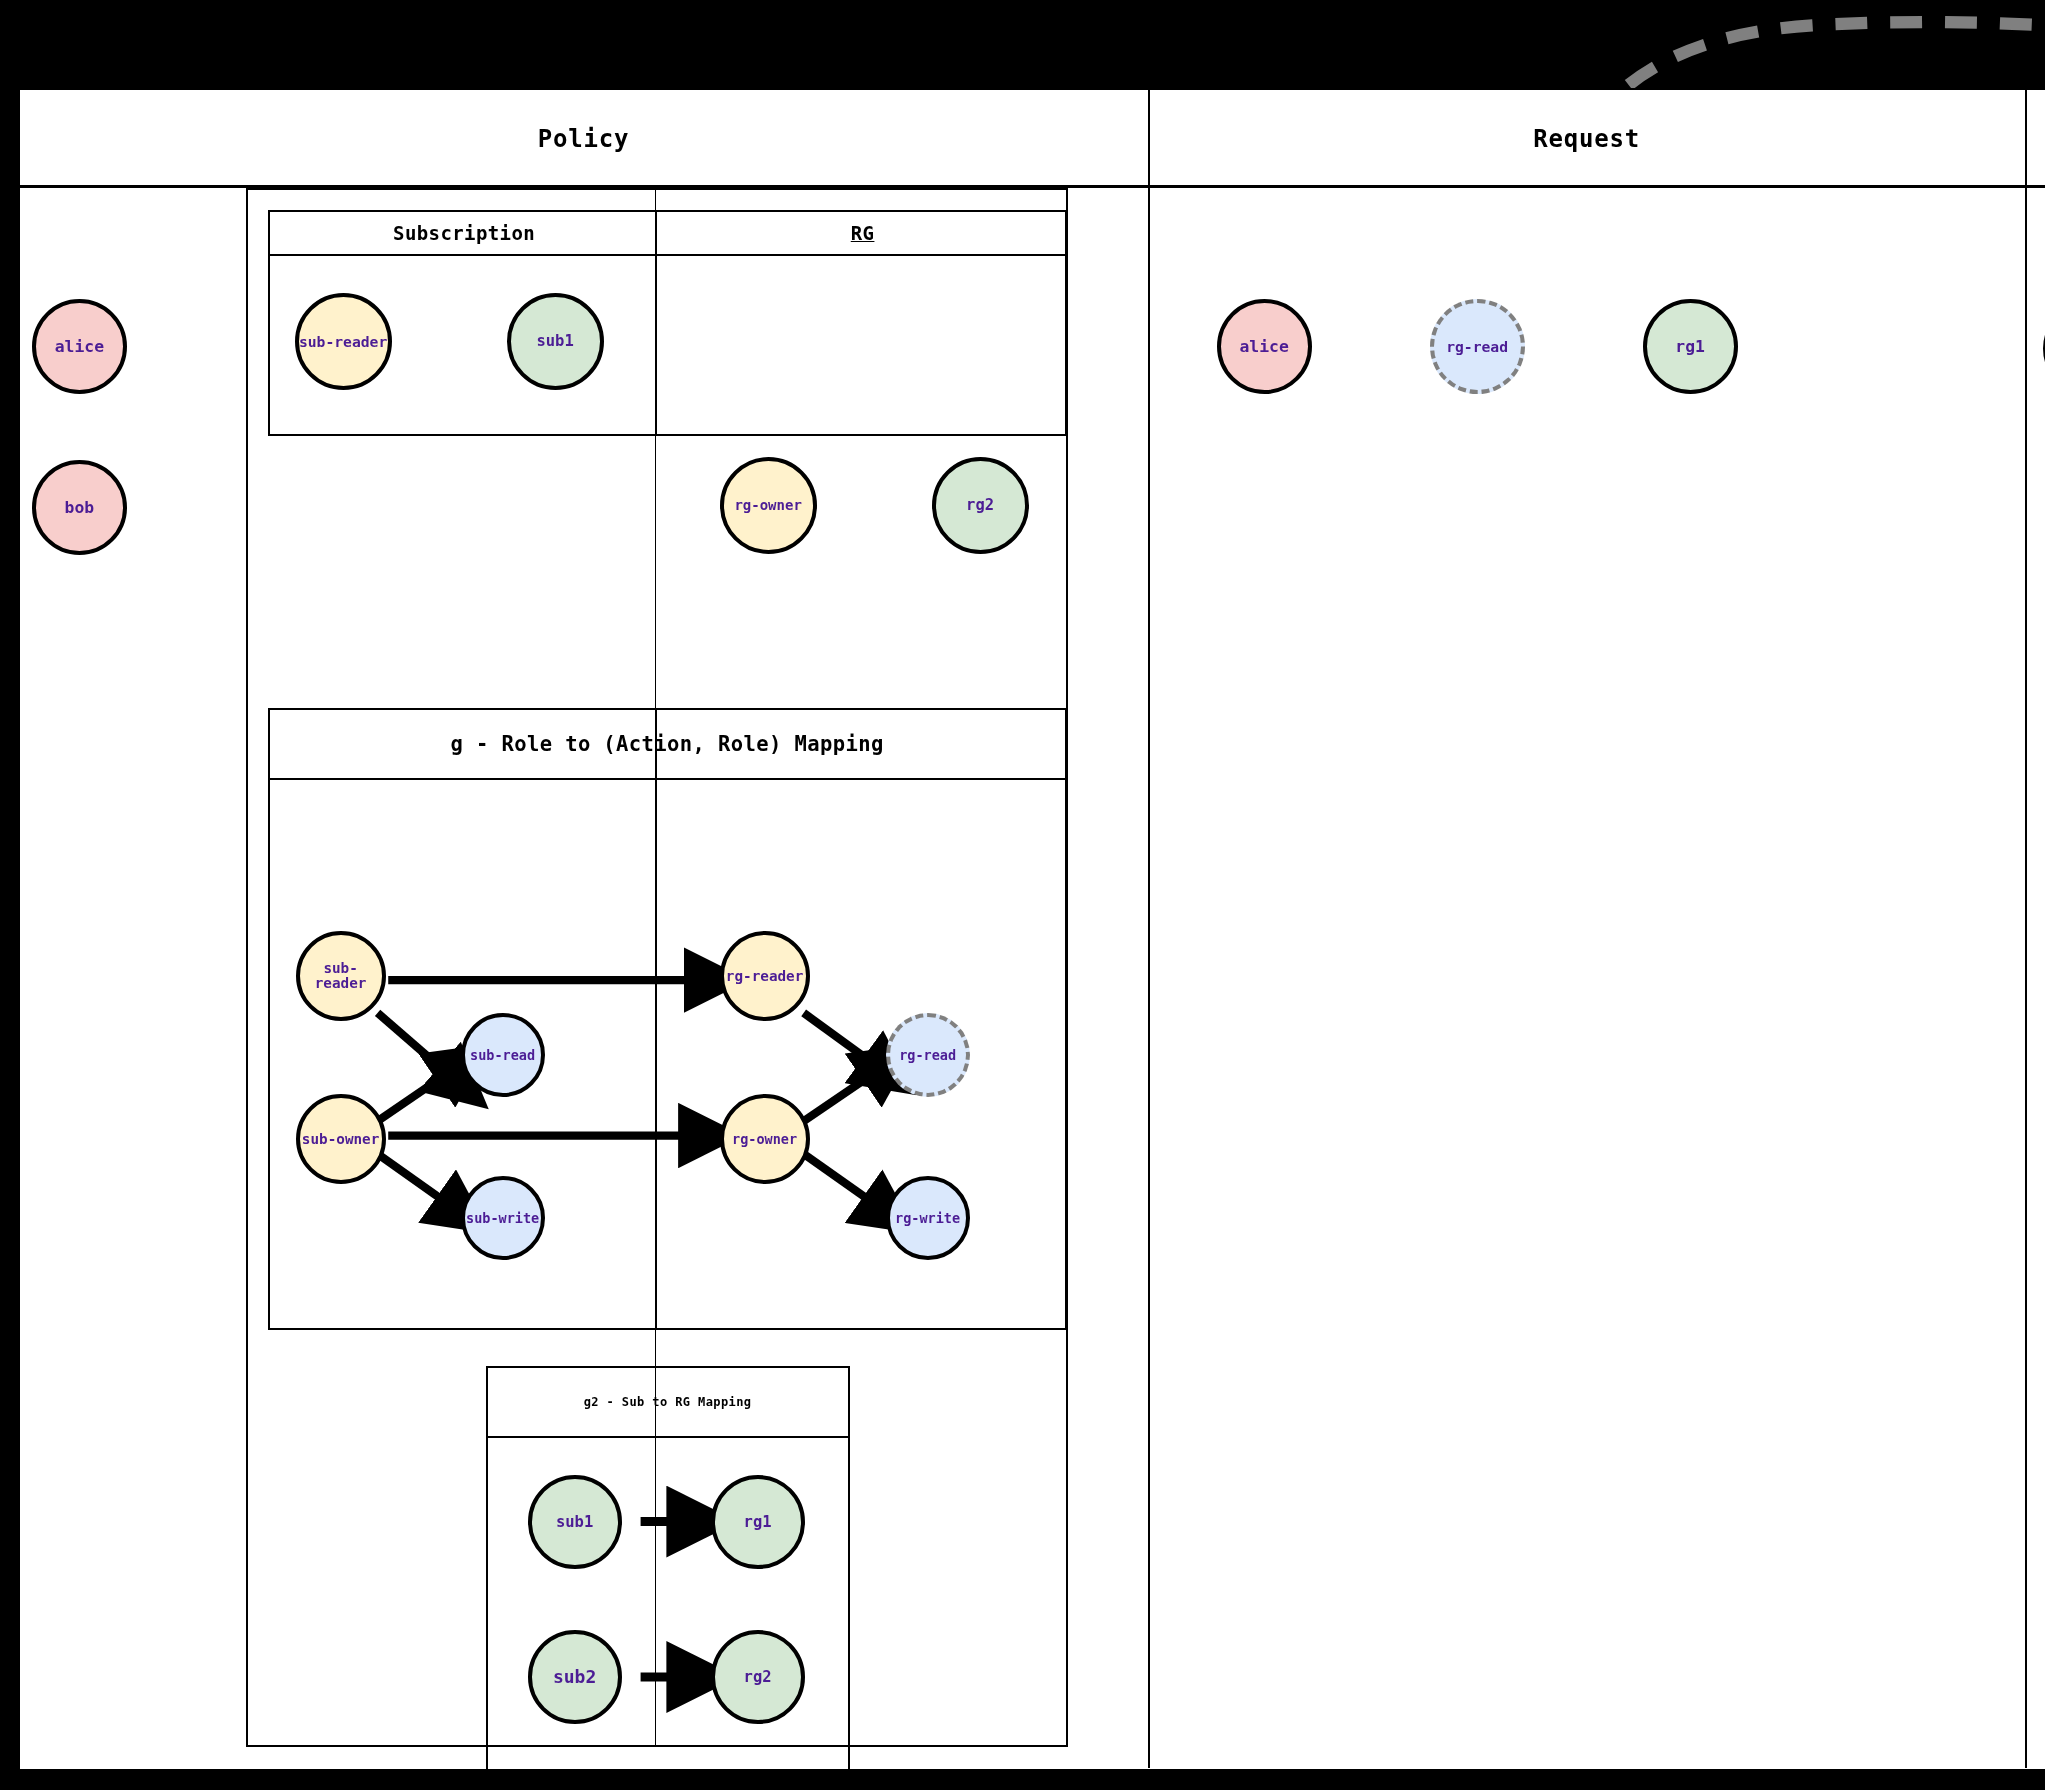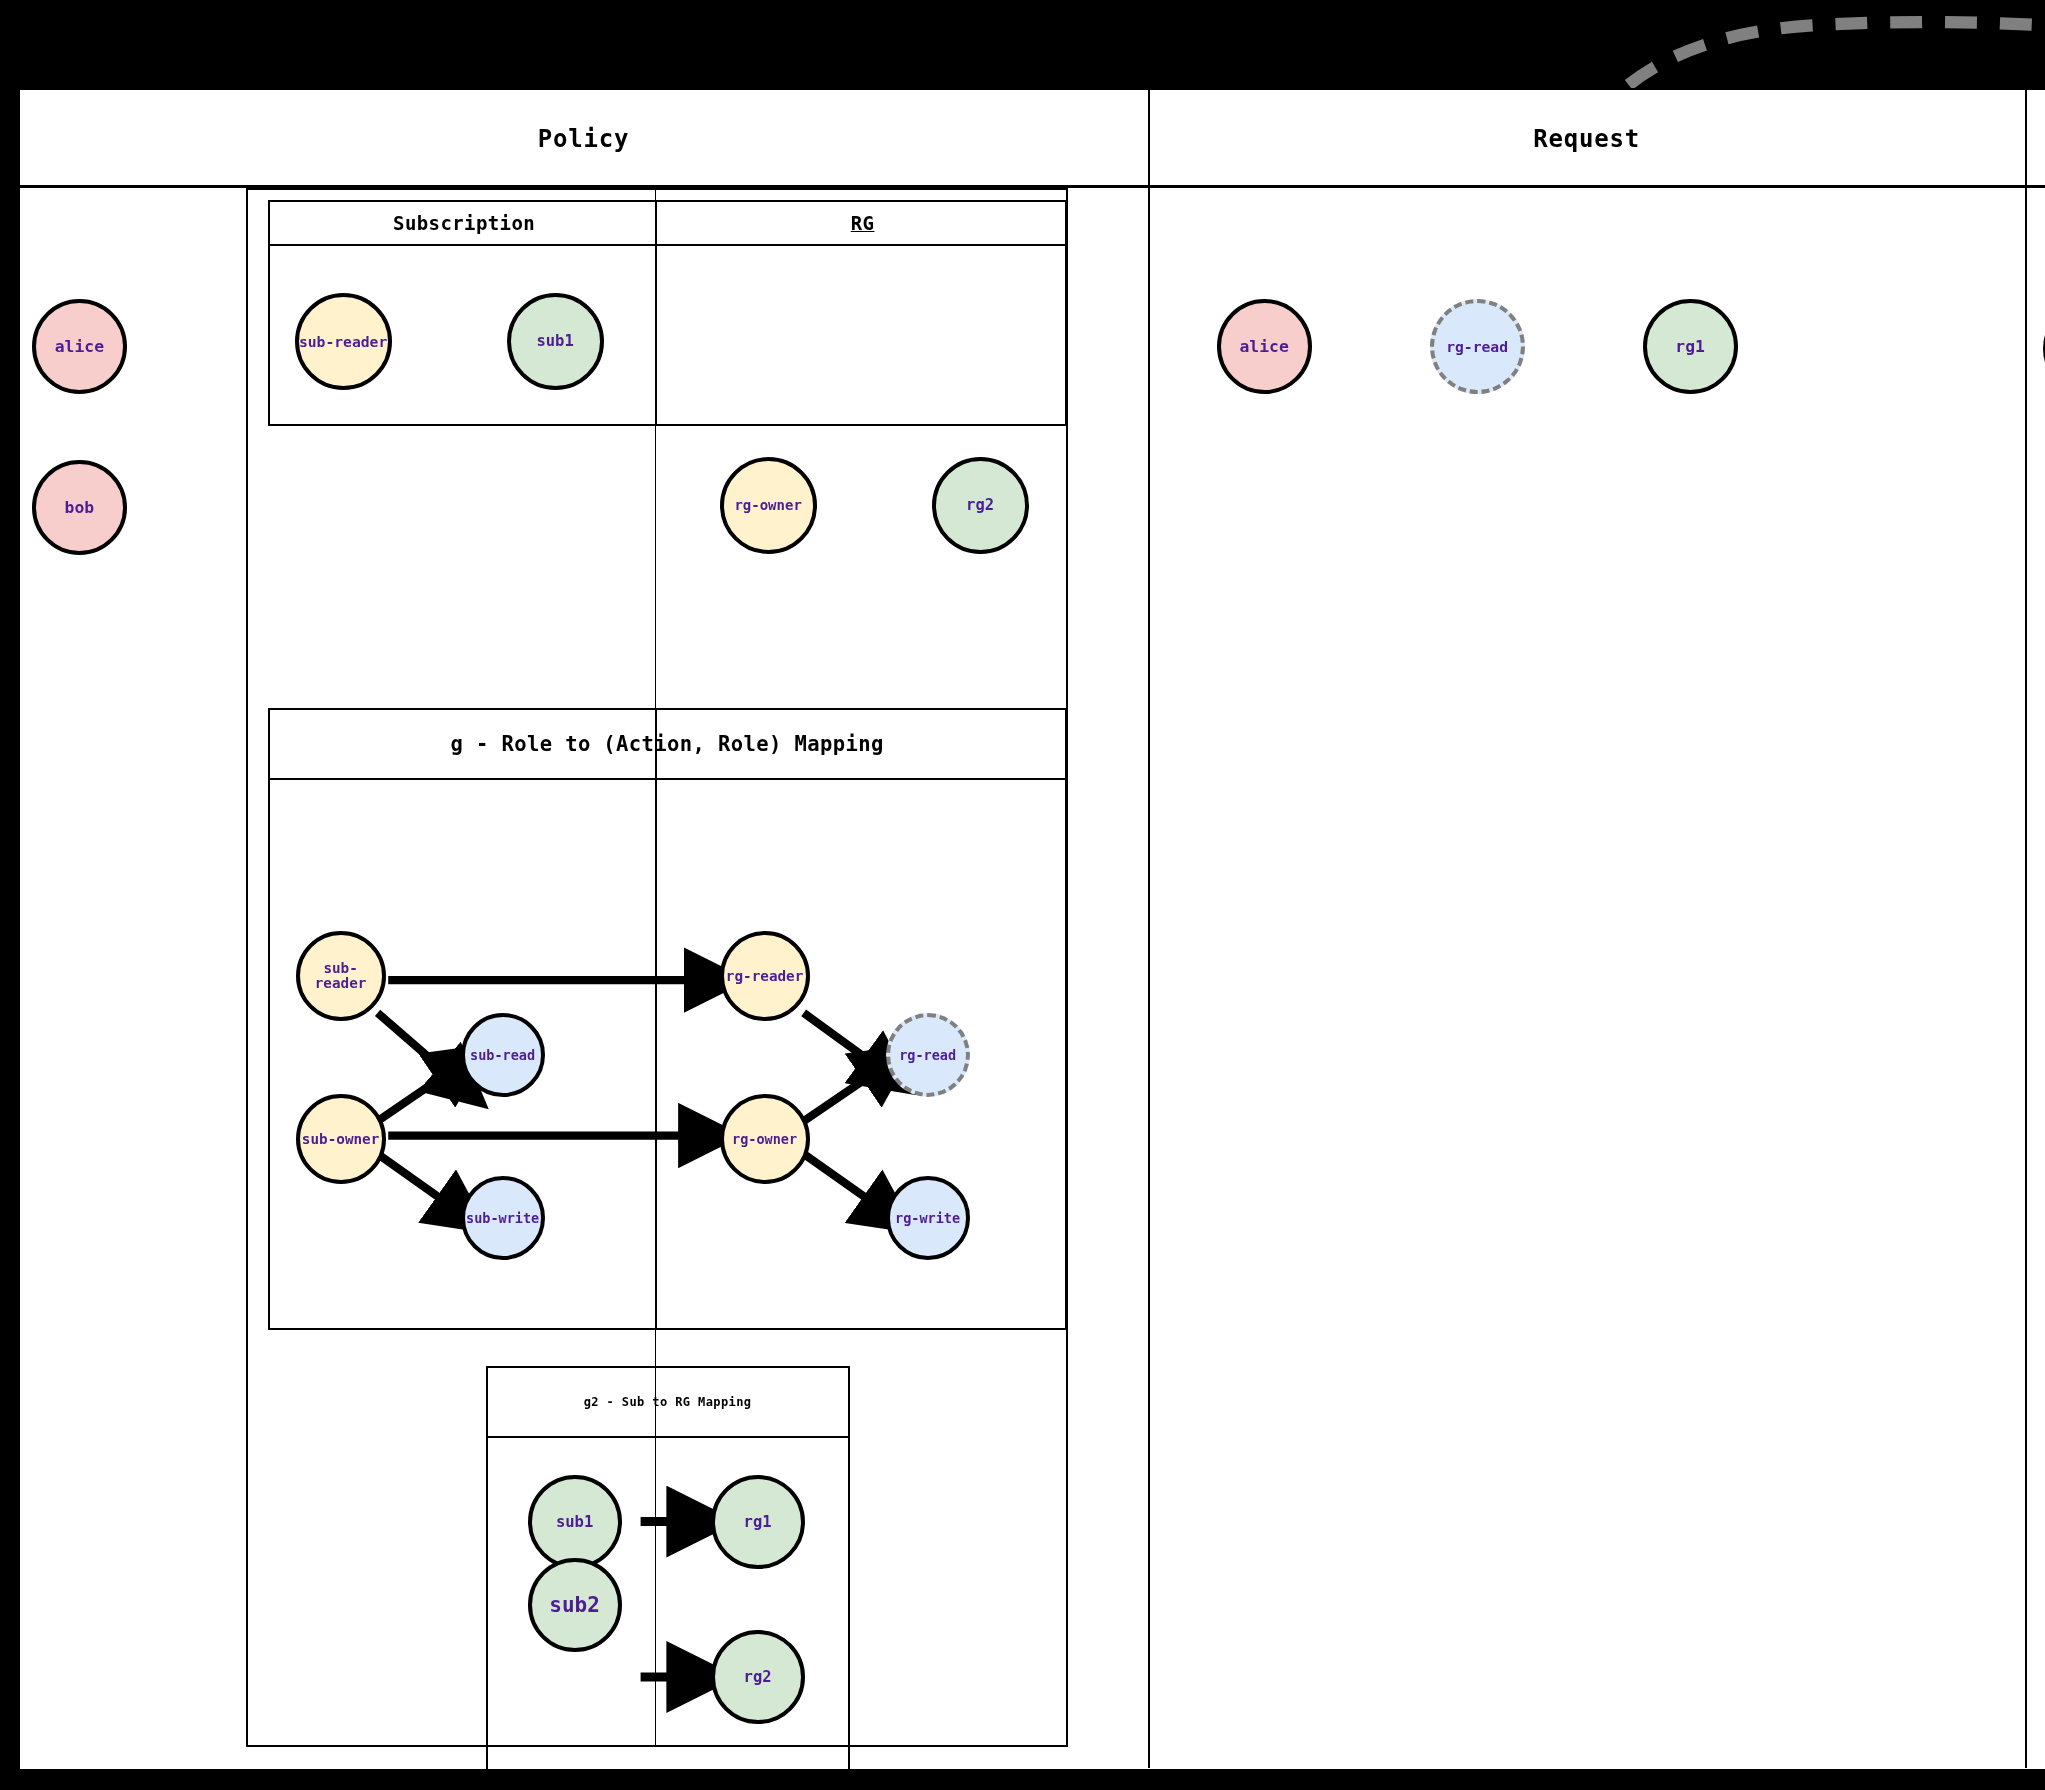--- a/index.html
+++ b/index.html
@@ -116,21 +116,21 @@
       <span>alice</span>
     </div>
     <div class="node n-pink" style="left:12.3px;top:370px;width:95px;height:95px;font-size:16.4px;">
       <span>bob</span>
     </div>
 
     <div class="tbl" style="left:226px;top:98px;width:822px;height:1559px;border-width:2px;">
       <div class="tbl-split" style="left:407px;"></div>
     </div>
 
-    <div class="tbl" style="left:248px;top:110px;width:799px;height:226px;border-width:2.5px;">
+    <div class="tbl" style="left:248px;top:120px;width:799px;height:226px;border-width:2.5px;">
       <div class="tbl-hd" style="height:44px;font-size:19px;border-bottom:2.5px solid #000;">
         <span style="position:absolute;left:0;width:389px;text-align:center;">Subscription</span>
         <span style="position:absolute;left:389px;width:408px;text-align:center;text-decoration:underline;">RG</span>
       </div>
       <div class="tbl-split" style="left:386px;"></div>
     </div>
 
     <div class="node n-yellow wrap" style="left:275px;top:203px;width:97px;height:97px;font-size:14.7px;">
       <span>sub-reader</span>
     </div>
@@ -202,21 +202,21 @@
       <line x1="378" y1="380" x2="540" y2="380" stroke="#000" stroke-width="22" marker-end="url(#ahBlack)"></line>
       <line x1="378" y1="760" x2="540" y2="760" stroke="#000" stroke-width="22" marker-end="url(#ahBlack)"></line>
     </svg>
 
     <div class="node n-green" style="left:508px;top:1385px;width:94px;height:94px;font-size:15.5px;">
       <span>sub1</span>
     </div>
     <div class="node n-green" style="left:691px;top:1385px;width:94px;height:94px;font-size:15.5px;">
       <span>rg1</span>
     </div>
-    <div class="node n-green" style="left:508px;top:1468px;width:94px;height:94px;font-size:21px;">
+    <div class="node n-green" style="left:508px;top:1540px;width:94px;height:94px;font-size:18px;">
       <span>sub2</span>
     </div>
     <div class="node n-green" style="left:691px;top:1540px;width:94px;height:94px;font-size:15.5px;">
       <span>rg2</span>
     </div>
 
     <div class="node n-pink" style="left:1197px;top:209px;width:95px;height:95px;font-size:16.4px;">
       <span>alice</span>
     </div>
     <div class="node n-blue n-dashed" style="left:1410px;top:209px;width:95px;height:95px;font-size:14.7px;">

